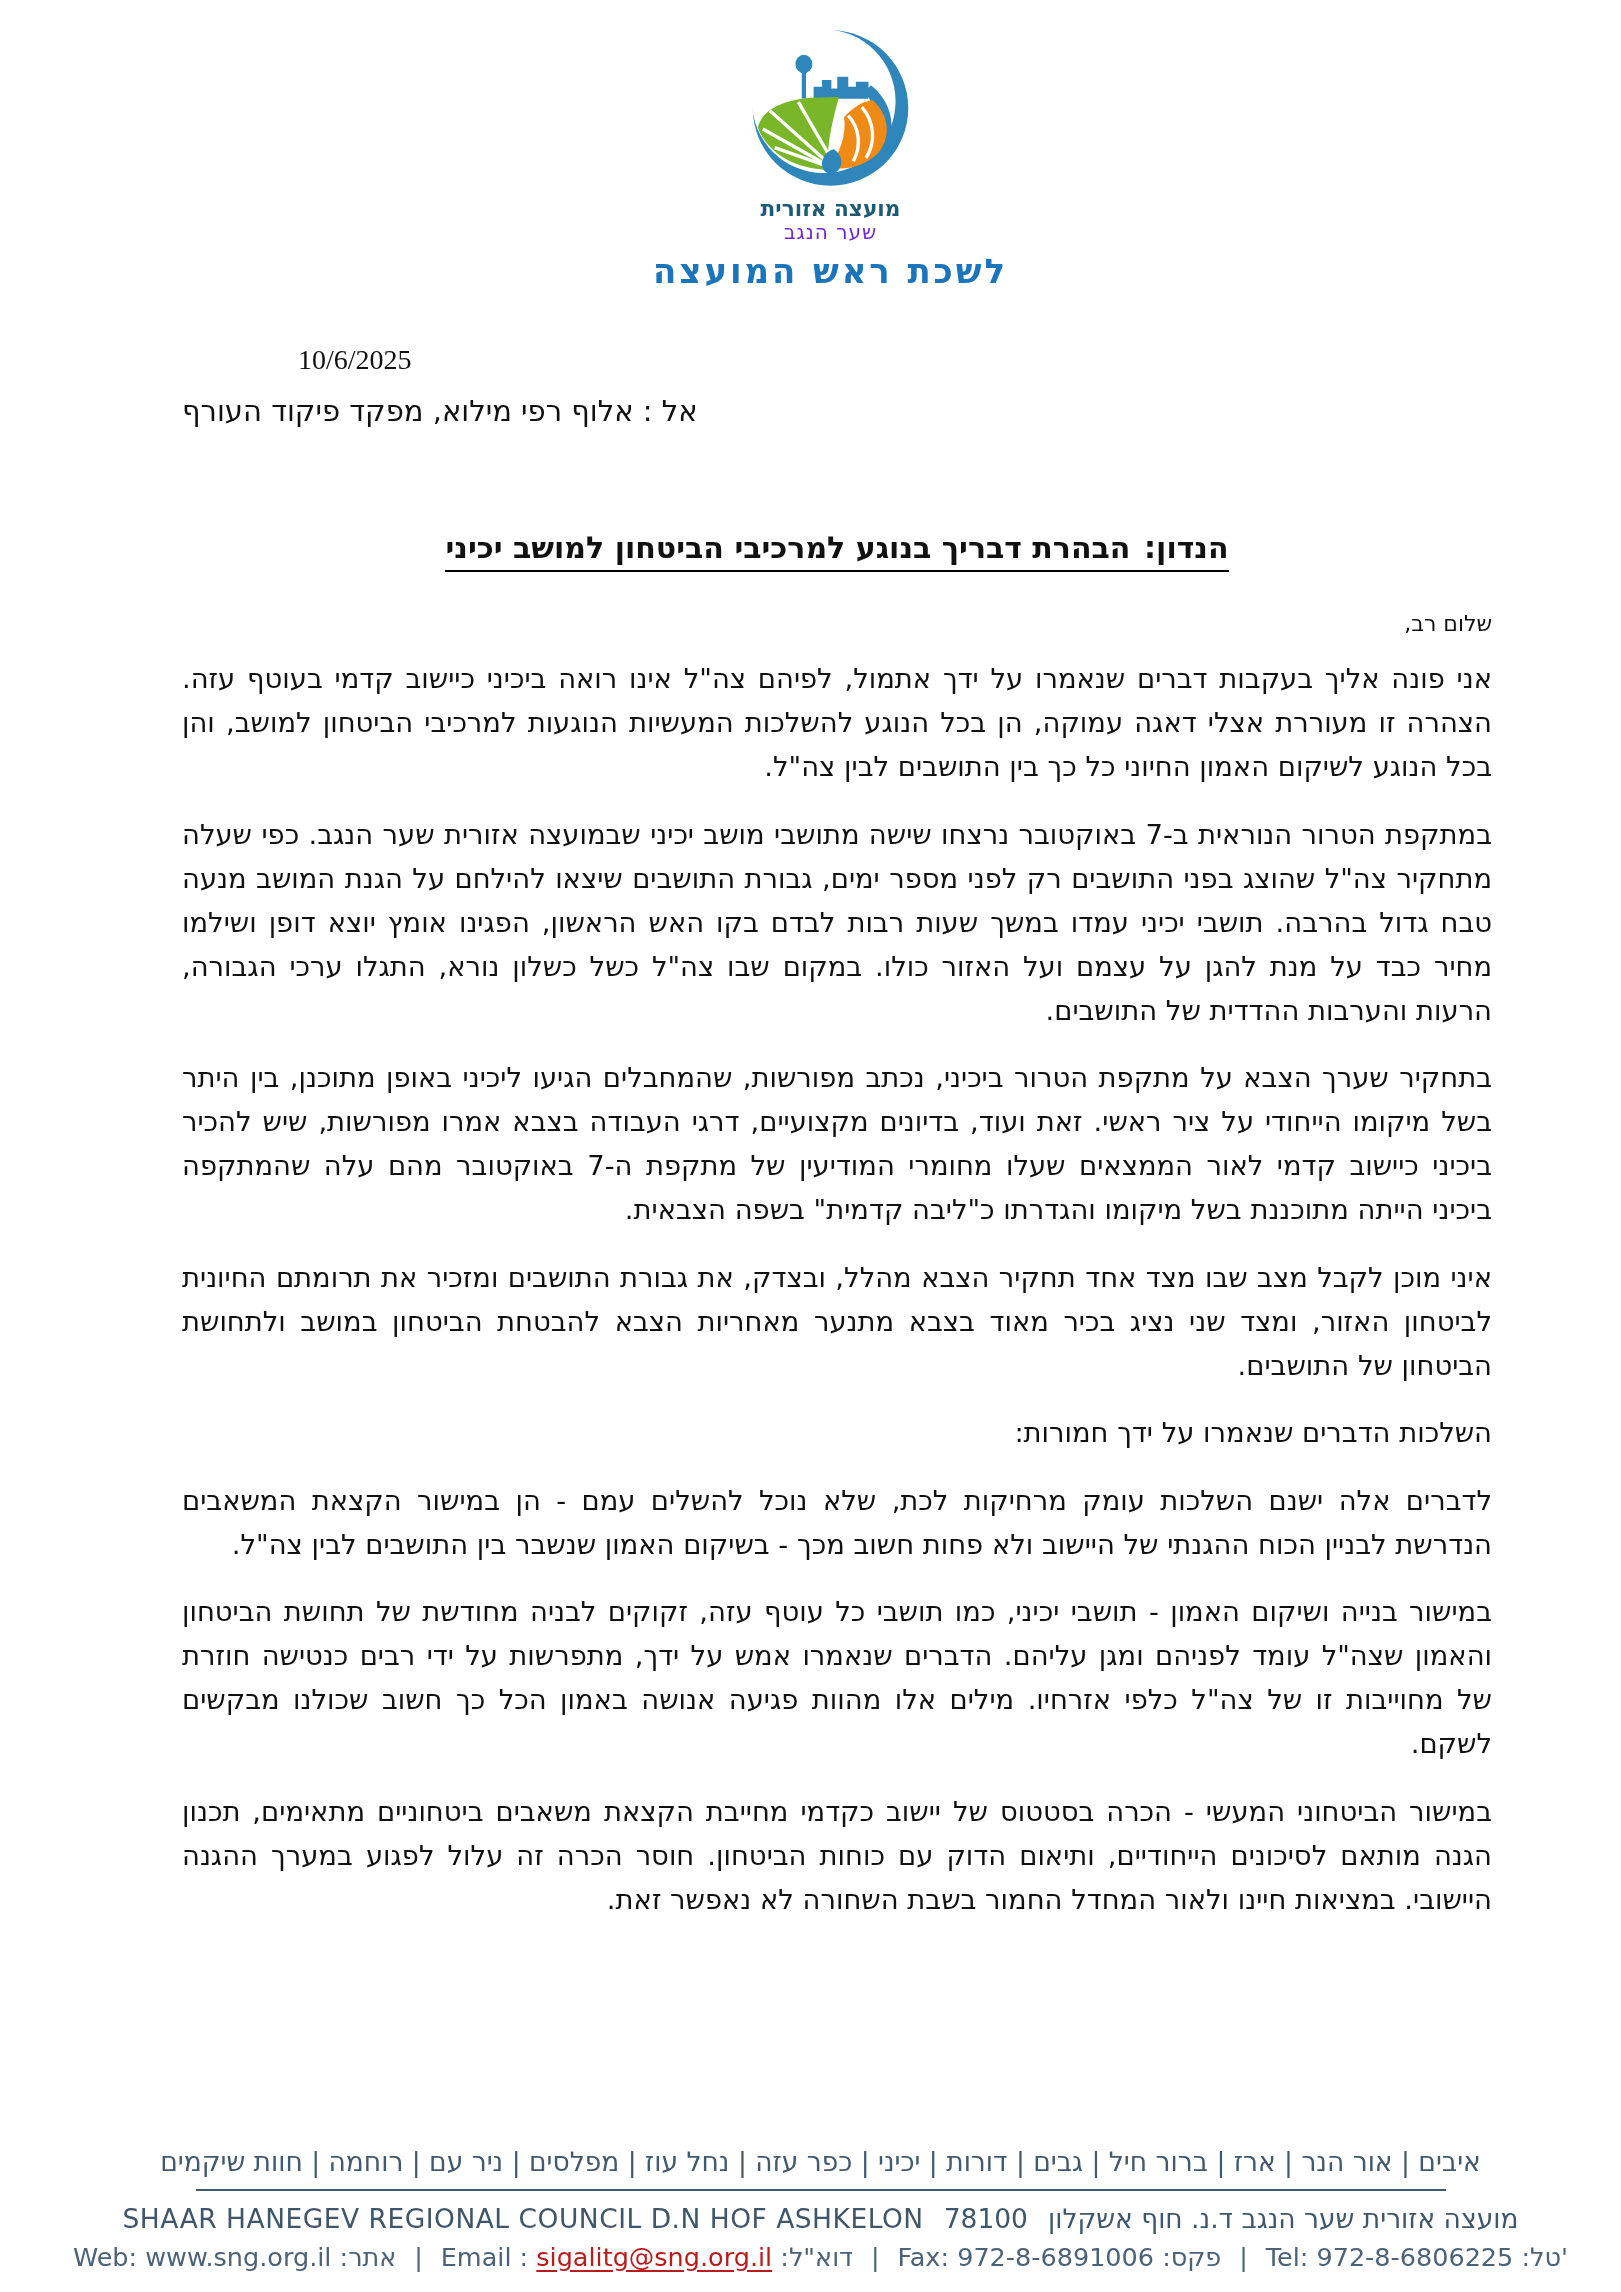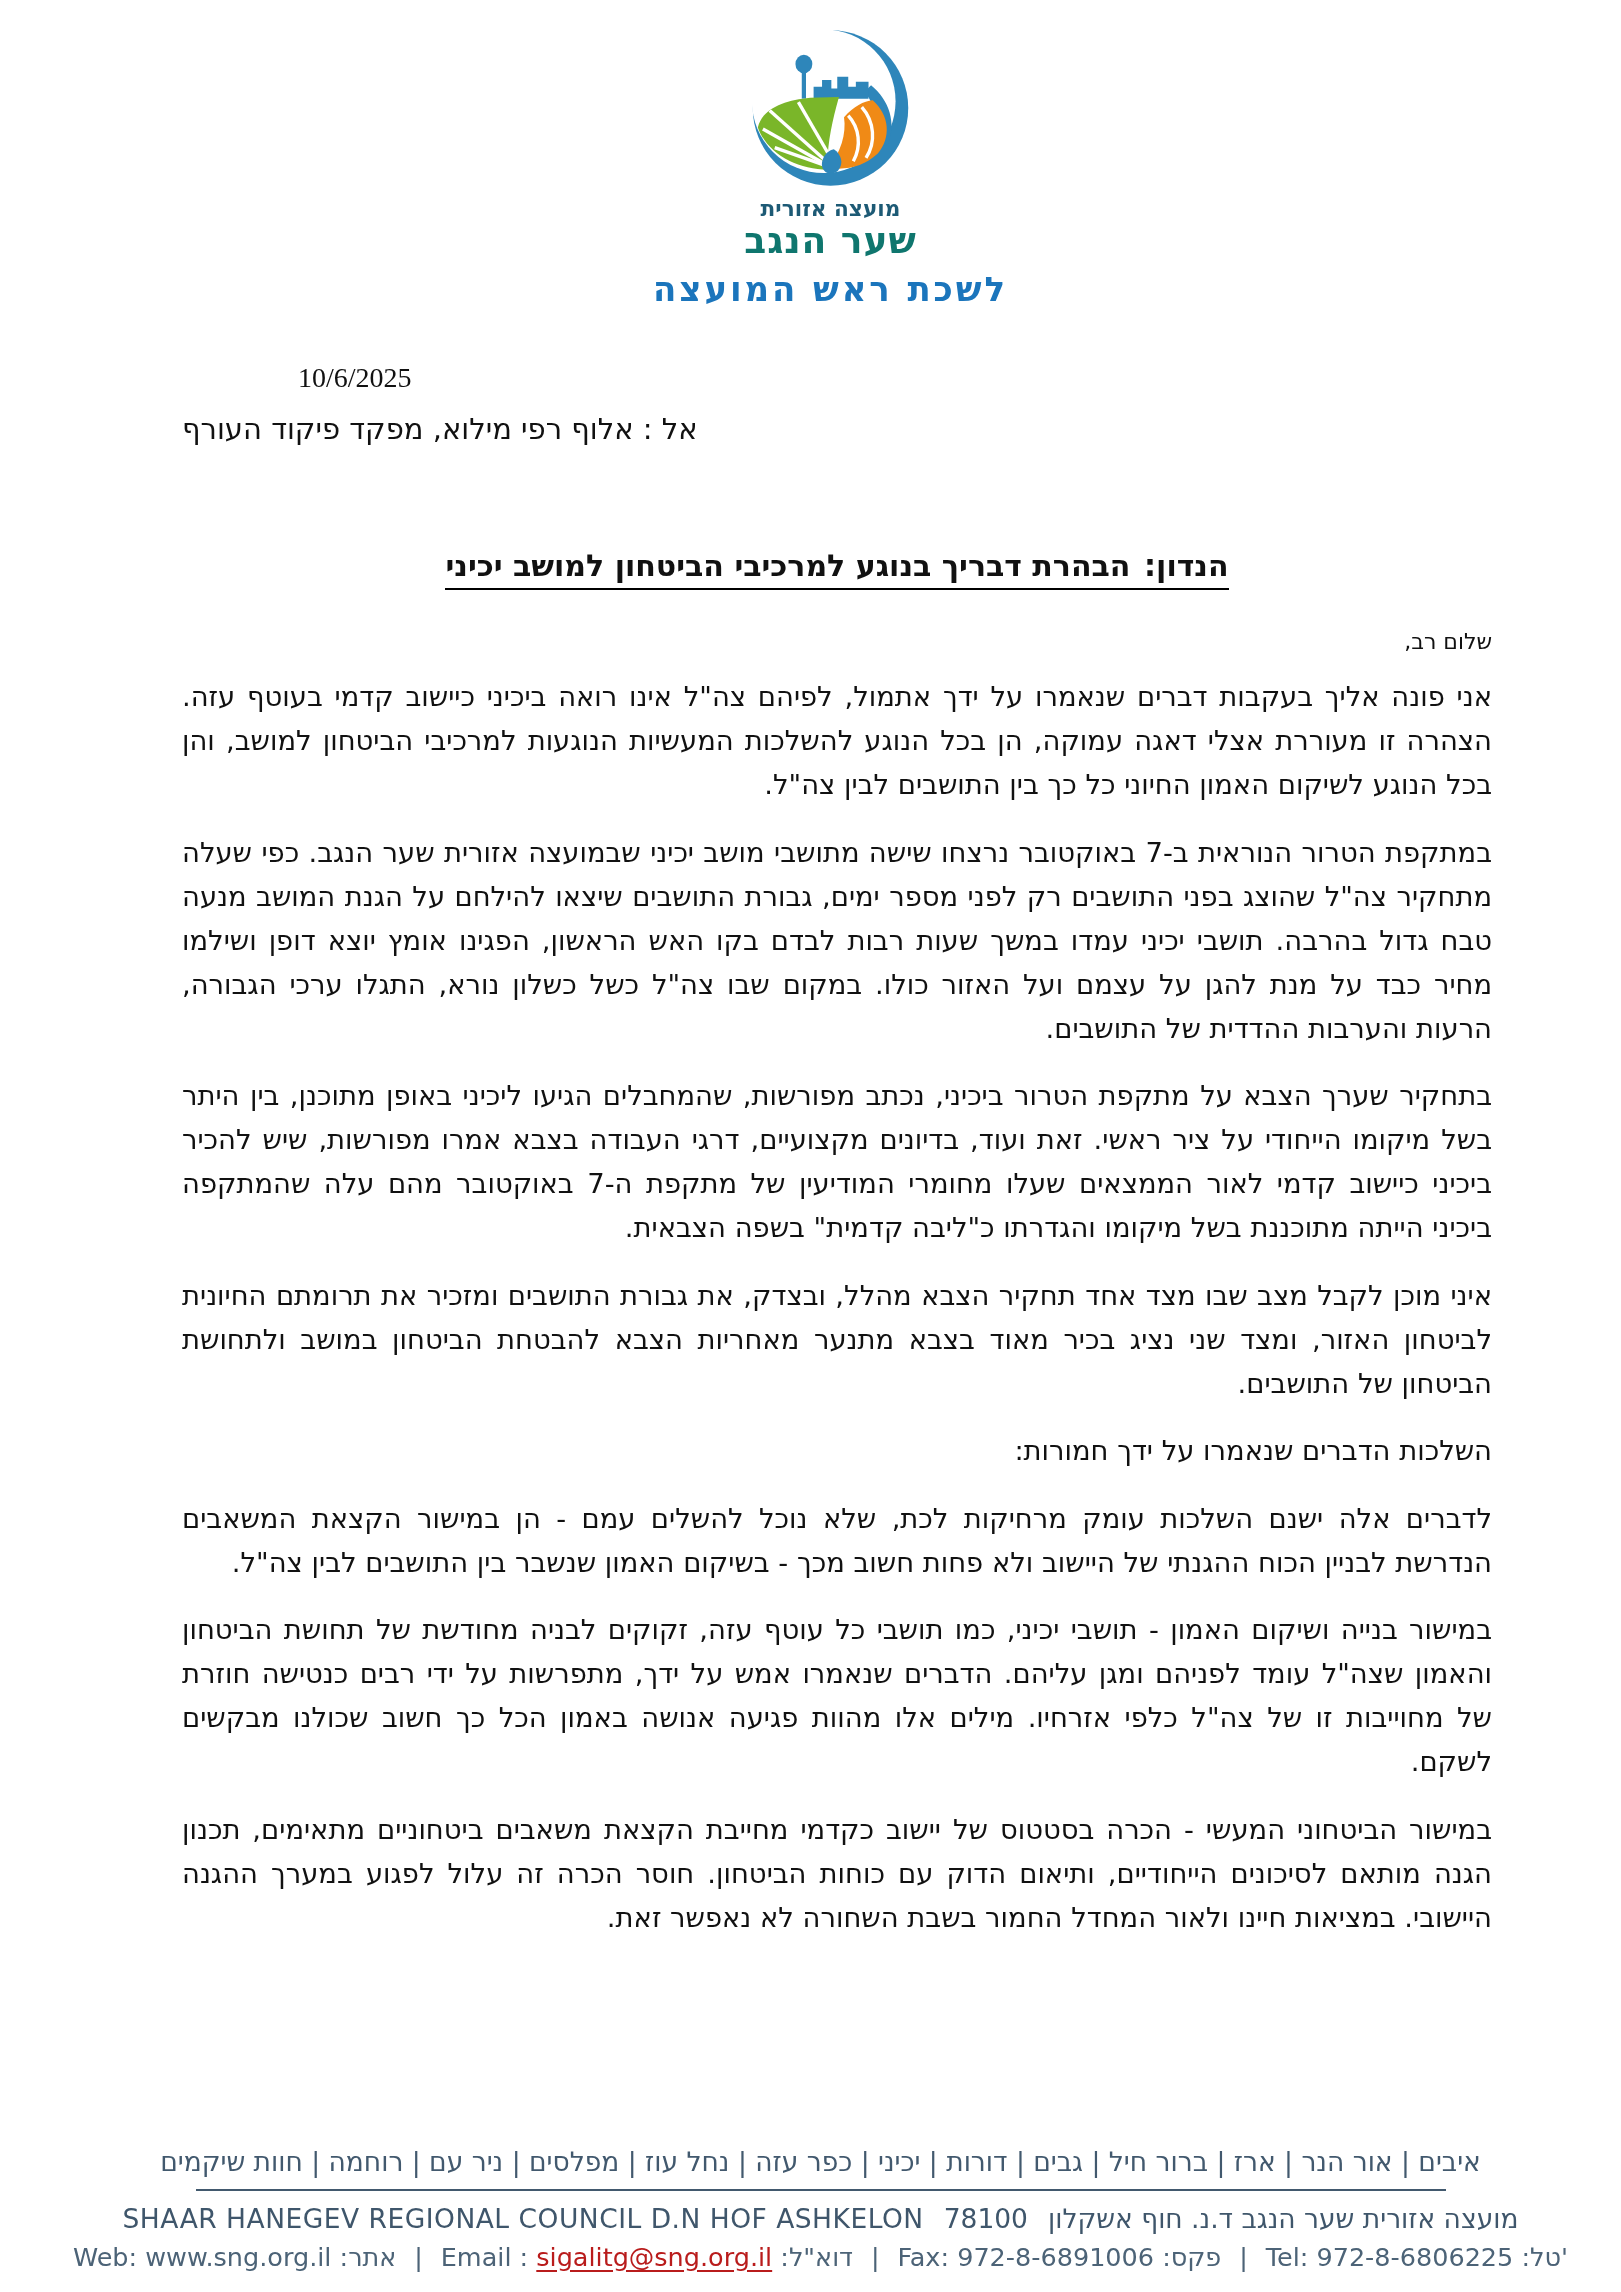--- a/index.html
+++ b/index.html
@@ -11,21 +11,21 @@
     font-family:"DejaVu Sans", sans-serif;
     color:#111;
     overflow:hidden;
     padding-left:20px;
   }
   
   .letterhead{ text-align:center; padding-top:25.5px; }
   .logo-wrap{ display:inline-block; line-height:0; }
   .logo-captions{ line-height:1.12; margin-top:2px; }
   .logo-cap1{ display:block; font-size:21.6px; font-weight:bold; color:#1d5a75; }
-  .logo-cap2{ display:block; font-size:36px; font-weight:bold; color:#0f766e; letter-spacing:1px;}
+  .logo-cap2{ display:block; font-size:20px; font-weight:normal; color:#6d28d9; letter-spacing:1px;}
   .office-title{
     margin-top:7.8px;
     font-size:34px; font-weight:bold;
     color:#1b75bc; letter-spacing:2.9px;
   }
   
   .content{ padding:0 149px 0 162px; }
   .date-line{
     margin-top:53px; margin-left:116px;
     text-align:left; direction:ltr;

